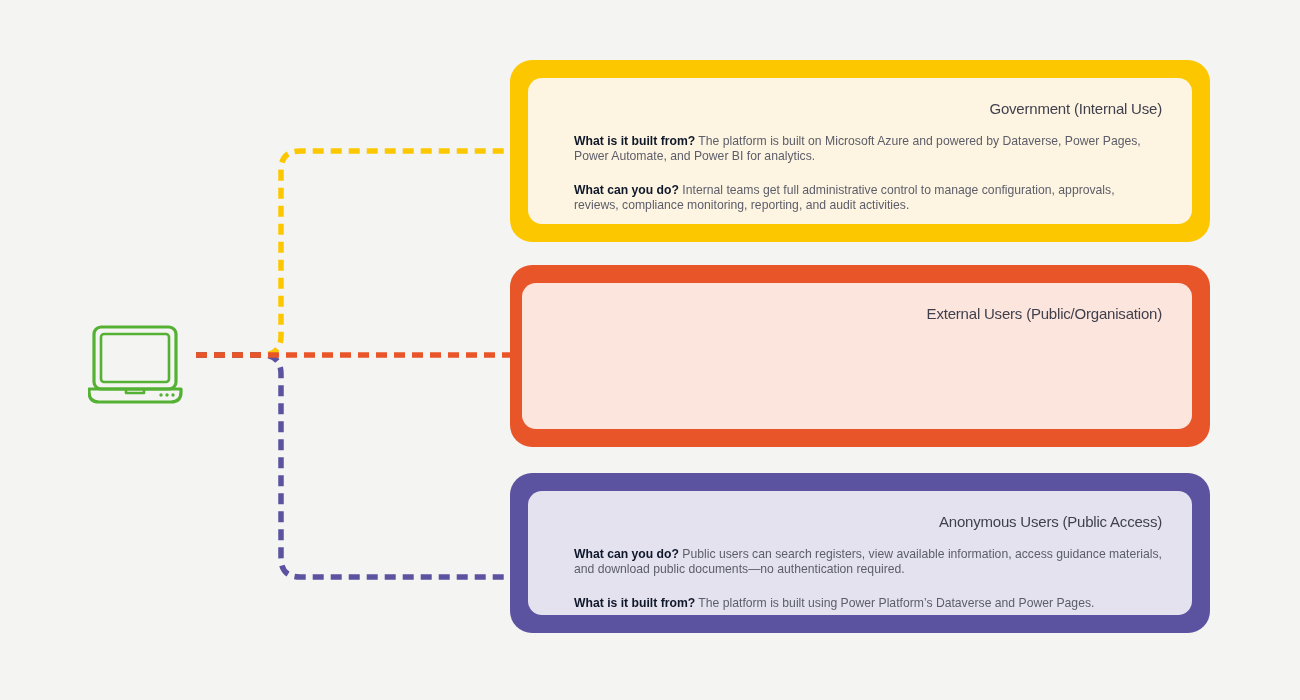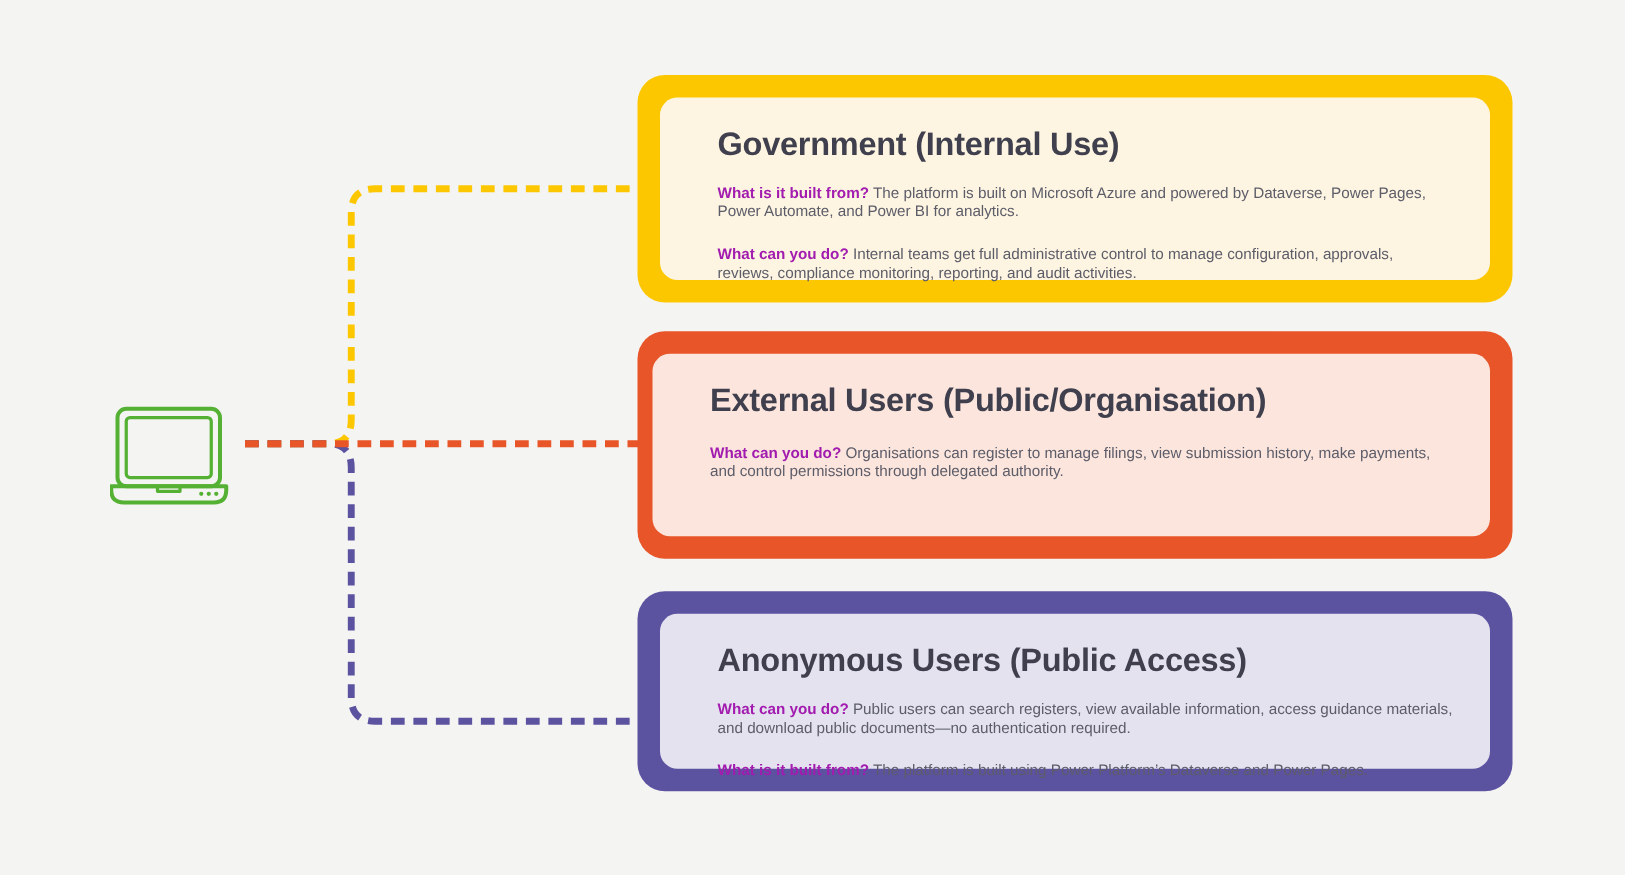--- a/index.html
+++ b/index.html
@@ -48,38 +48,39 @@
     box-sizing: border-box;
     padding: 18px;
   }
   .card-inner {
     border-radius: 14px;
     box-sizing: border-box;
     height: 100%;
     padding: 22px 30px 20px 46px;
   }
   .card-title {
-    font-size: 26px;
-    font-weight: bold;
+    font-size: 15px;
+    font-weight: normal;
     color: #3f3f4d;
     letter-spacing: -0.2px;
     margin: 0 0 16px 0;
     line-height: 1.2;
+    text-align: right;
   }
   .para {
     font-size: 12.2px;
     line-height: 1.22;
     color: #5d5d6a;
     margin: 0 0 14px 0;
     max-width: 622px;
   }
   .para:last-child { margin-bottom: 0; margin-top: 19px; }
   .para .lbl {
     font-weight: bold;
-    color: #a21caf;
+    color: #0f172a;
   }
 
   #card-government       { top: 60px;  height: 182px; background: #fdc700; }
   #card-government .card-inner { background: #fdf5e1; }
 
   #card-external         { top: 265px; height: 182px; background: #e85528; padding-left: 12px; }
   #card-external .card-inner   { background: #fbe5dc; }
 
   #card-anonymous        { top: 473px; height: 160px; background: #5b52a0; }
   #card-anonymous .card-inner  { background: #e4e2ef; }
@@ -121,23 +122,20 @@
       </p>
       <p class="para">
         <span class="lbl">What can you do?</span><span> Internal teams get full administrative control to manage configuration, approvals, reviews, compliance monitoring, reporting, and audit activities.</span>
       </p>
     </div>
   </div>
 
   <div class="card" id="card-external">
     <div class="card-inner">
       <h2 class="card-title">External Users (Public/Organisation)</h2>
-      <p class="para">
-        <span class="lbl">What can you do?</span><span> Organisations can register to manage filings, view submission history, make payments, and control permissions through delegated authority.</span>
-      </p>
     </div>
   </div>
 
   <div class="card" id="card-anonymous">
     <div class="card-inner">
       <h2 class="card-title">Anonymous Users (Public Access)</h2>
       <p class="para">
         <span class="lbl">What can you do?</span><span> Public users can search registers, view available information, access guidance materials, and download public documents—no authentication required.</span>
       </p>
       <p class="para">

